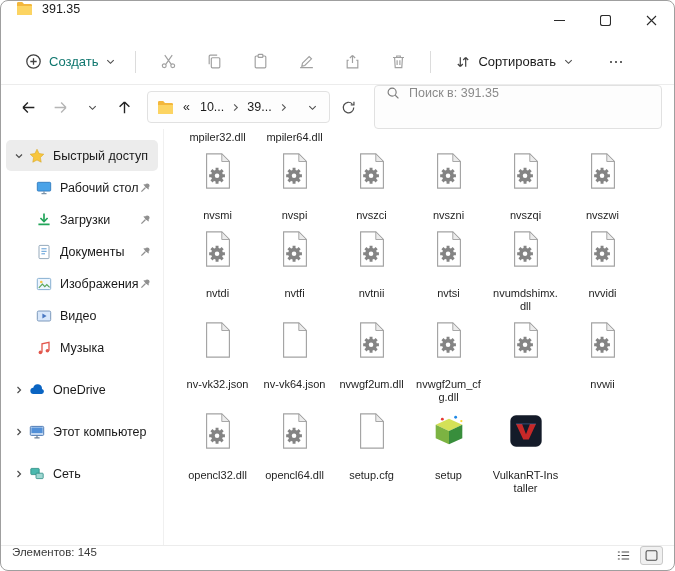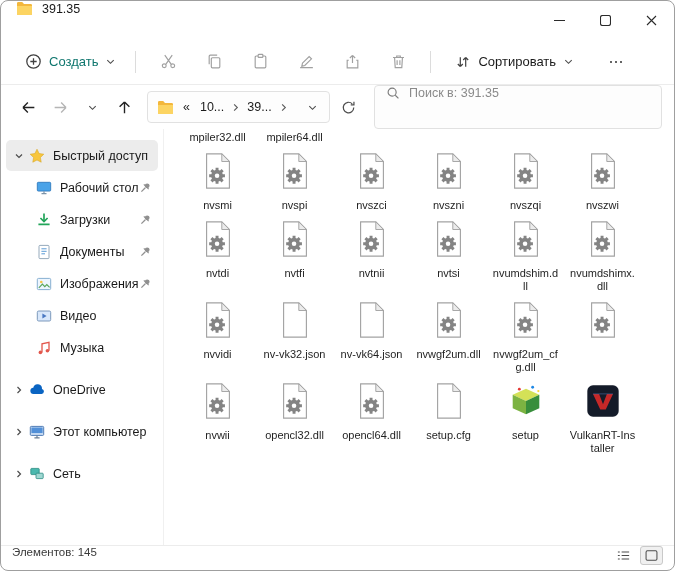--- a/index.html
+++ b/index.html
@@ -46,21 +46,21 @@
   .side-item.child{padding-left:27px}
   .side-item .slabel{white-space:nowrap;overflow:hidden}
   .side-item .pin{margin-left:auto;width:14px;height:14px;display:flex;opacity:.85}
   .group-gap{height:9px}
 
   
   .filegrid{flex:1;padding:2px 0 0 15px;display:grid;grid-template-columns:repeat(6,77px);align-content:start;overflow:hidden}
   .tile{display:flex;flex-direction:column;align-items:center;padding:3px 2px 5px;border-radius:4px}
   .tile .ficon{width:38px;height:38px;display:flex}
   .tile .ficon svg{width:38px;height:38px}
-  .tile .flabel{font-size:11px;line-height:13px;text-align:center;color:#1f1f1f;word-break:break-all;max-width:66px;margin-top:9px;max-height:26px;overflow:hidden}
+  .tile .flabel{font-size:11px;line-height:13px;text-align:center;color:#1f1f1f;word-break:break-all;max-width:66px;margin-top:19px;max-height:26px;overflow:hidden}
   .tile.partial{padding-top:0}
   .tile.partial .flabel{margin-top:0}
   .tile.spacer{visibility:hidden}
 
   
   .statusbar{flex:0 0 25px;border-top:1px solid #ececec;display:flex;align-items:flex-start;padding:0 11px;font-size:11.5px;color:#3a3a3a}
   .status-views{margin-left:auto;display:flex;gap:5px;align-items:center}
   .view-btn{width:23px;height:19px;display:flex;align-items:center;justify-content:center;border-radius:3px}
   .view-btn.active{background:#f0f0f0;border:1px solid #c9c9c9}
   svg{display:block}
@@ -589,34 +589,20 @@
             <svg viewBox="0 0 40 40">
               <path d="M8 2h16l8 8v28H8z" fill="#fff" stroke="#a3a3a3" stroke-width="1.2"></path>
               <path d="M24 2l8 8h-8z" fill="#ececec" stroke="#a3a3a3" stroke-width="1"></path>
               <g transform="translate(19,25)" stroke="#848484" stroke-width="3.1">
                 <path d="M0 -8.3V8.3M-8.3 0H8.3M-5.9 -5.9L5.9 5.9M5.9 -5.9L-5.9 5.9"></path>
               </g>
               <circle cx="19" cy="25" r="6.2" fill="#848484"></circle>
               <circle cx="19" cy="25" r="2.4" fill="#fff"></circle>
             </svg>
           </span>
-       <div class="flabel">nvumdshim.dll</div>
-     </div>
-        <div class="tile">
-       <span class="ficon">
-            <svg viewBox="0 0 40 40">
-              <path d="M8 2h16l8 8v28H8z" fill="#fff" stroke="#a3a3a3" stroke-width="1.2"></path>
-              <path d="M24 2l8 8h-8z" fill="#ececec" stroke="#a3a3a3" stroke-width="1"></path>
-              <g transform="translate(19,25)" stroke="#848484" stroke-width="3.1">
-                <path d="M0 -8.3V8.3M-8.3 0H8.3M-5.9 -5.9L5.9 5.9M5.9 -5.9L-5.9 5.9"></path>
-              </g>
-              <circle cx="19" cy="25" r="6.2" fill="#848484"></circle>
-              <circle cx="19" cy="25" r="2.4" fill="#fff"></circle>
-            </svg>
-          </span>
        <div class="flabel">nvumdshimx.dll</div>
      </div>
         <div class="tile">
        <span class="ficon">
             <svg viewBox="0 0 40 40">
               <path d="M8 2h16l8 8v28H8z" fill="#fff" stroke="#a3a3a3" stroke-width="1.2"></path>
               <path d="M24 2l8 8h-8z" fill="#ececec" stroke="#a3a3a3" stroke-width="1"></path>
               <g transform="translate(19,25)" stroke="#848484" stroke-width="3.1">
                 <path d="M0 -8.3V8.3M-8.3 0H8.3M-5.9 -5.9L5.9 5.9M5.9 -5.9L-5.9 5.9"></path>
               </g>

